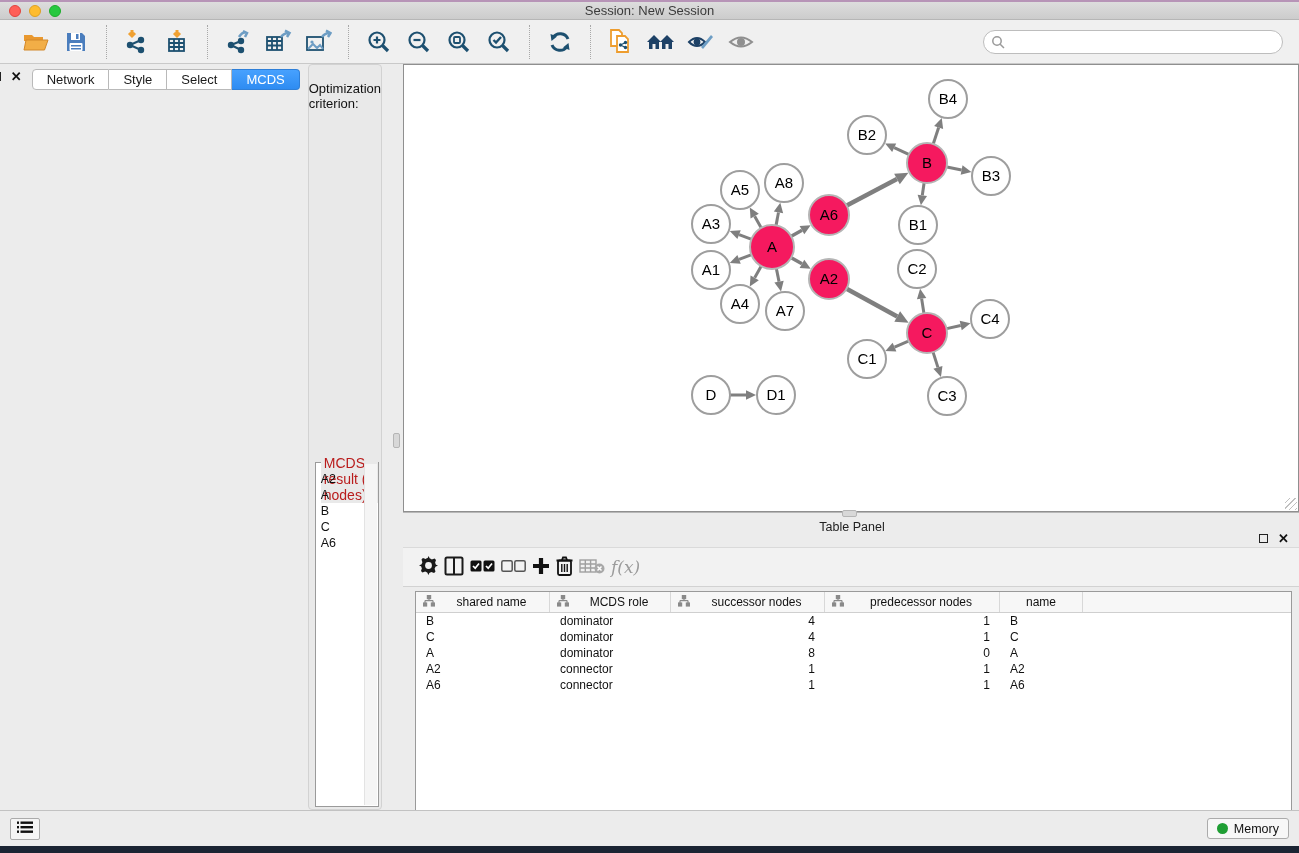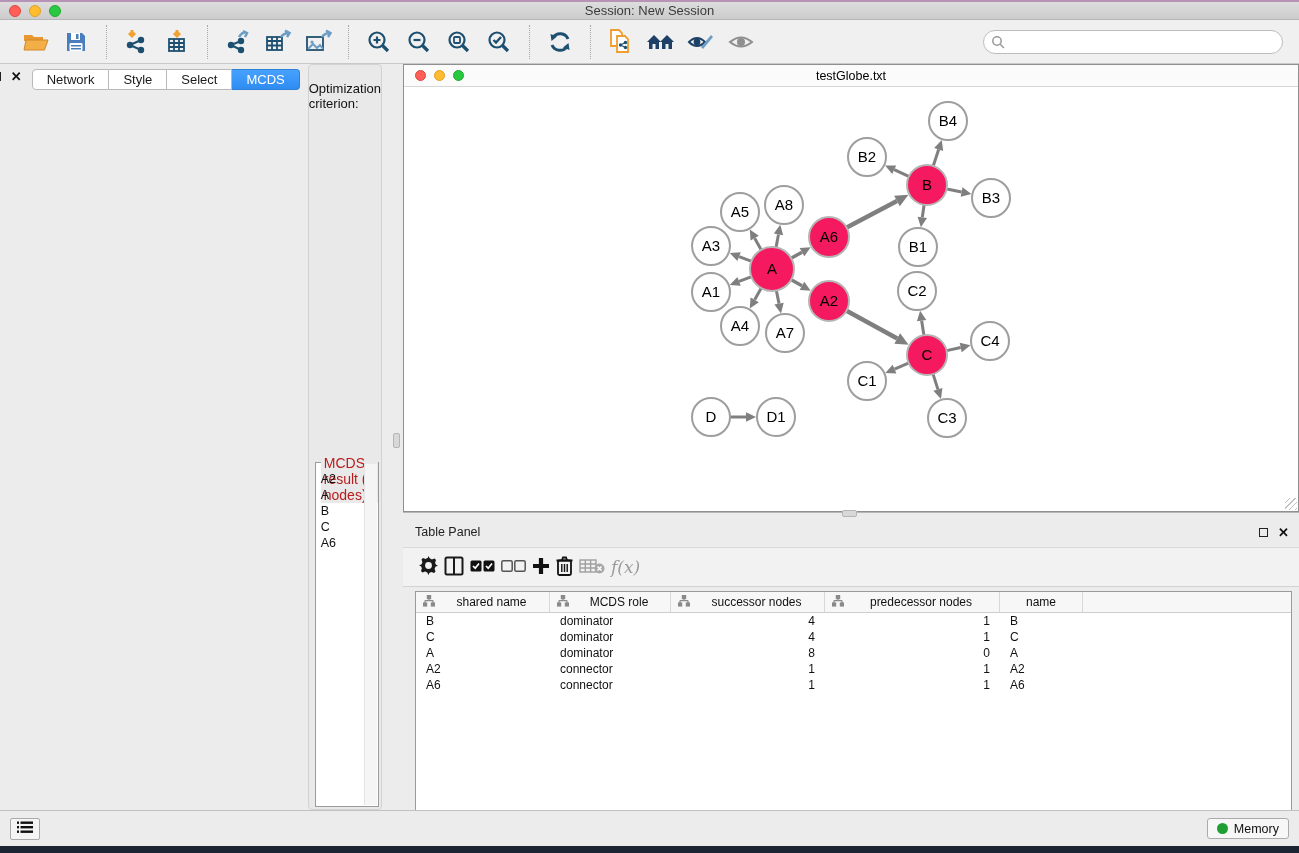--- a/index.html
+++ b/index.html
@@ -333,28 +333,20 @@
     </div>
   </div>
 
   <div class="v-divider">
     <div class="v-handle"></div>
   </div>
 
   <div class="right-col">
 
     <div class="net-window">
-      <div class="net-titlebar">
-        <div class="lights">
-          <div class="light red"></div>
-          <div class="light yellow"></div>
-          <div class="light green"></div>
-        </div>
-        <div class="net-title">testGlobe.txt</div>
-      </div>
       <div class="net-canvas">
         <svg viewBox="0 0 894 424" width="894" height="424">
             <line x1="348.35035698573034" y1="189.4088817922656" x2="335.0709185918138" y2="194.4158831539063" stroke="#7f7f7f" stroke-width="3"></line>
             <polygon points="325.71394572787585,197.9439221026042 333.39510009118226,189.9713210435358 336.7467370924453,198.8604452642768" fill="#7f7f7f"></polygon>
             <line x1="348.35035698573034" y1="174.5911182077344" x2="335.0709185918138" y2="169.5841168460937" stroke="#7f7f7f" stroke-width="3"></line>
             <polygon points="325.71394572787585,166.0560778973958 336.7467370924453,165.1395547357232 333.39510009118226,174.0286789564642" fill="#7f7f7f"></polygon>
             <line x1="357.7197701091396" y1="200.3116594930951" x2="350.68604270122916" y2="212.84048643843556" stroke="#7f7f7f" stroke-width="3"></line>
             <polygon points="345.79069513415277,221.56032429229037 346.5441197206481,210.51519634407427 354.8279656818102,215.16577653279685" fill="#7f7f7f"></polygon>
             <line x1="357.7197701091396" y1="163.6883405069049" x2="350.68604270122916" y2="151.15951356156444" stroke="#7f7f7f" stroke-width="3"></line>
             <polygon points="345.79069513415277,142.43967570770963 354.8279656818102,148.83422346720315 346.5441197206481,153.48480365592573" fill="#7f7f7f"></polygon>
@@ -433,21 +425,21 @@
           </svg>
       </div>
       <div class="resize-grip"></div>
     </div>
 
     <div class="h-divider">
       <div class="h-handle"></div>
     </div>
 
     <div class="table-panel">
-      <div class="panel-header" style="padding-left:12px;">
+      <div class="panel-header" style="padding-left:12px;flex-direction:column;">
         <span class="ph-title">Table Panel</span>
         <span class="ph-icons">
           <span class="float-ico"></span>
           <span class="close-ico">✕</span>
         </span>
       </div>
       <div class="tp-toolbar">
         <button class="tp-btn">
           <span><svg width="19" height="19" viewBox="0 0 19 19">
                 <path fill="#1a1a1a" d="M9.5 0 l1.3 2.6 a7 7 0 0 1 2 .8 l2.8-.9 1.4 1.4 -.9 2.8 a7 7 0 0 1 .8 2 L19 9.5 l-2.6 1.3 a7 7 0 0 1-.8 2 l.9 2.8 -1.4 1.4 -2.8-.9 a7 7 0 0 1-2 .8 L9.5 19 l-1.3-2.6 a7 7 0 0 1-2-.8 l-2.8.9 -1.4-1.4 .9-2.8 a7 7 0 0 1-.8-2 L0 9.5 l2.6-1.3 a7 7 0 0 1 .8-2 l-.9-2.8 1.4-1.4 2.8.9 a7 7 0 0 1 2-.8 Z"></path>

